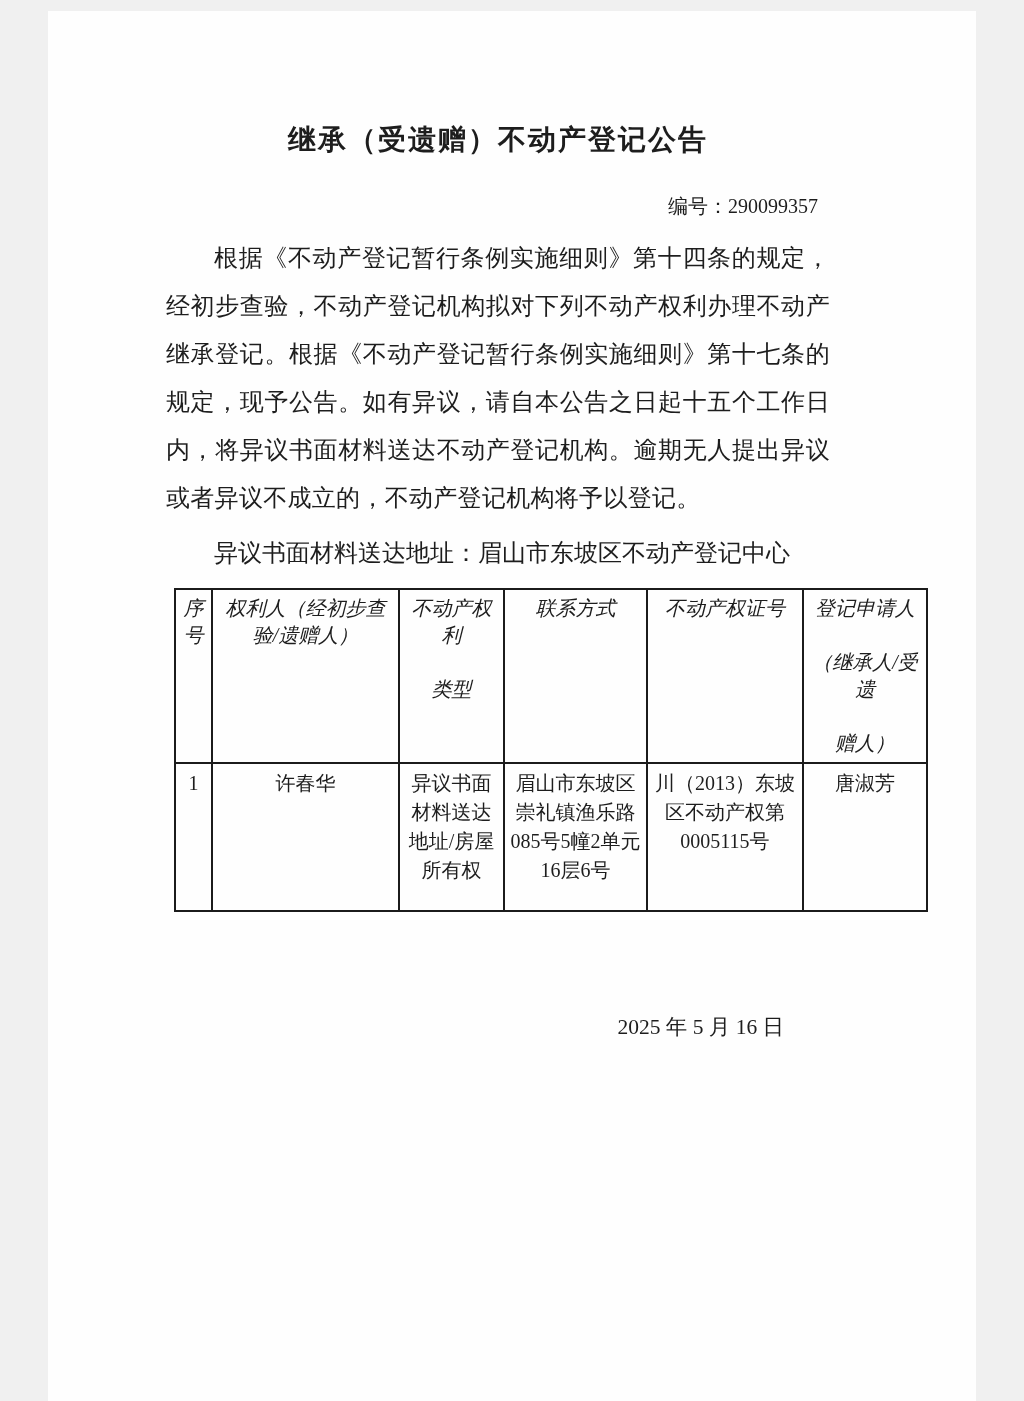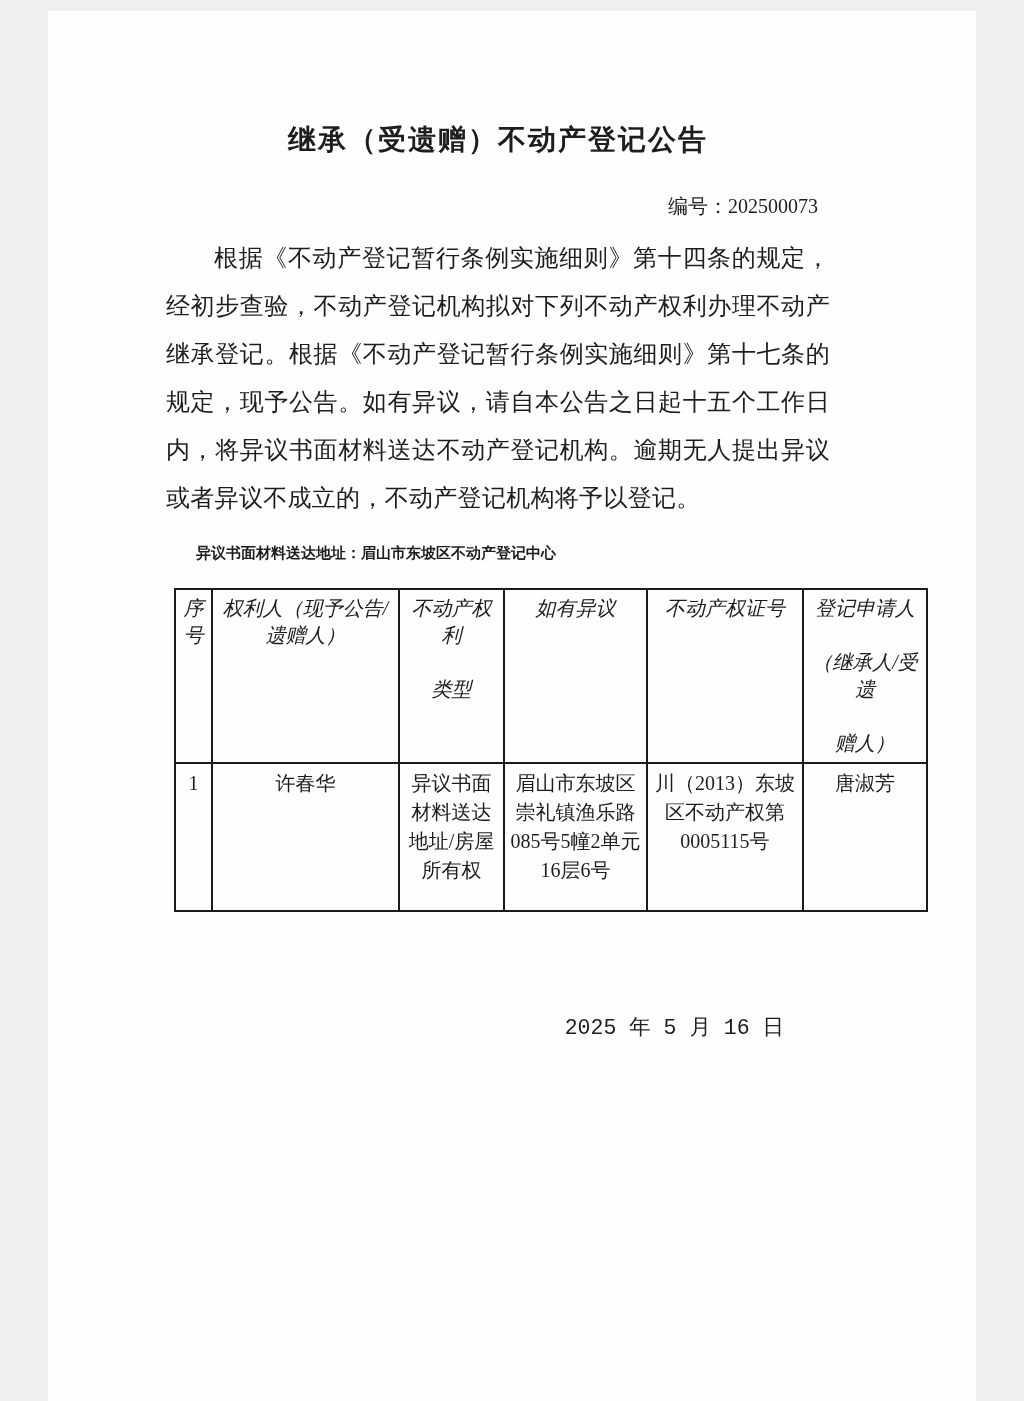--- a/index.html
+++ b/index.html
@@ -34,25 +34,24 @@
   }
   .body-para {
     font-size: 24px;
     line-height: 48px;
     text-align: justify;
     text-indent: 2em;
     margin: 0;
     letter-spacing: 0.3px;
   }
   .indent-line {
-    font-size: 15px;
+    font-size: 24px;
     line-height: 30px;
     text-indent: 2em;
     margin: 16px 0 0 0;
-    font-weight: bold;
   }
   .indent-line.contact {
     margin-top: 19px;
   }
   table.notice-table {
     border-collapse: collapse;
     table-layout: fixed;
     width: 752px;
     margin: 20px 0 0 8px;
   }
@@ -77,55 +76,54 @@
     height: 148px;
   }
   .preline {
     white-space: pre-line;
   }
   .date-line {
     text-align: right;
     font-size: 21.5px;
     padding-right: 46px;
     margin-top: 100px;
-    font-family: Liberation Mono, monospace;
   }
 </style>
 </head>
 <body>
 
 <div class="page">
 
   <h1 class="title">继承（受遗赠）不动产登记公告</h1>
 
-  <div class="doc-number">编号：202500073</div>
+  <div class="doc-number">编号：290099357</div>
 
   <p class="body-para">根据《不动产登记暂行条例实施细则》第十四条的规定，经初步查验，不动产登记机构拟对下列不动产权利办理不动产继承登记。根据《不动产登记暂行条例实施细则》第十七条的规定，现予公告。如有异议，请自本公告之日起十五个工作日内，将异议书面材料送达不动产登记机构。逾期无人提出异议或者异议不成立的，不动产登记机构将予以登记。</p>
 
   <p class="indent-line">异议书面材料送达地址：眉山市东坡区不动产登记中心</p>
 
 
   <table class="notice-table">
     <colgroup>
       <col style="width:37px">
       <col style="width:187px">
       <col style="width:105px">
       <col style="width:143px">
       <col style="width:156px">
       <col style="width:124px">
     </colgroup>
     <tbody>
       <tr>
         <th>序号</th>
-        <th>权利人（现予公告/遗赠人）</th>
+        <th>权利人（经初步查验/遗赠人）</th>
         <th class="preline">不动产权
 利
 
 类型</th>
-        <th>如有异议</th>
+        <th>联系方式</th>
         <th>不动产权证号</th>
         <th class="preline">登记申请人
 
 （继承人/受
 遗
 
 赠人）</th>
       </tr>
       <tr>
         <td>1</td>

